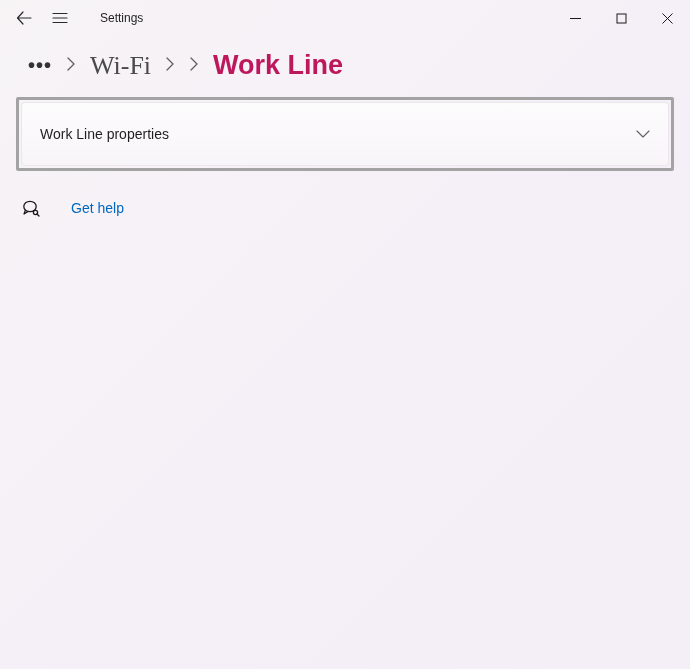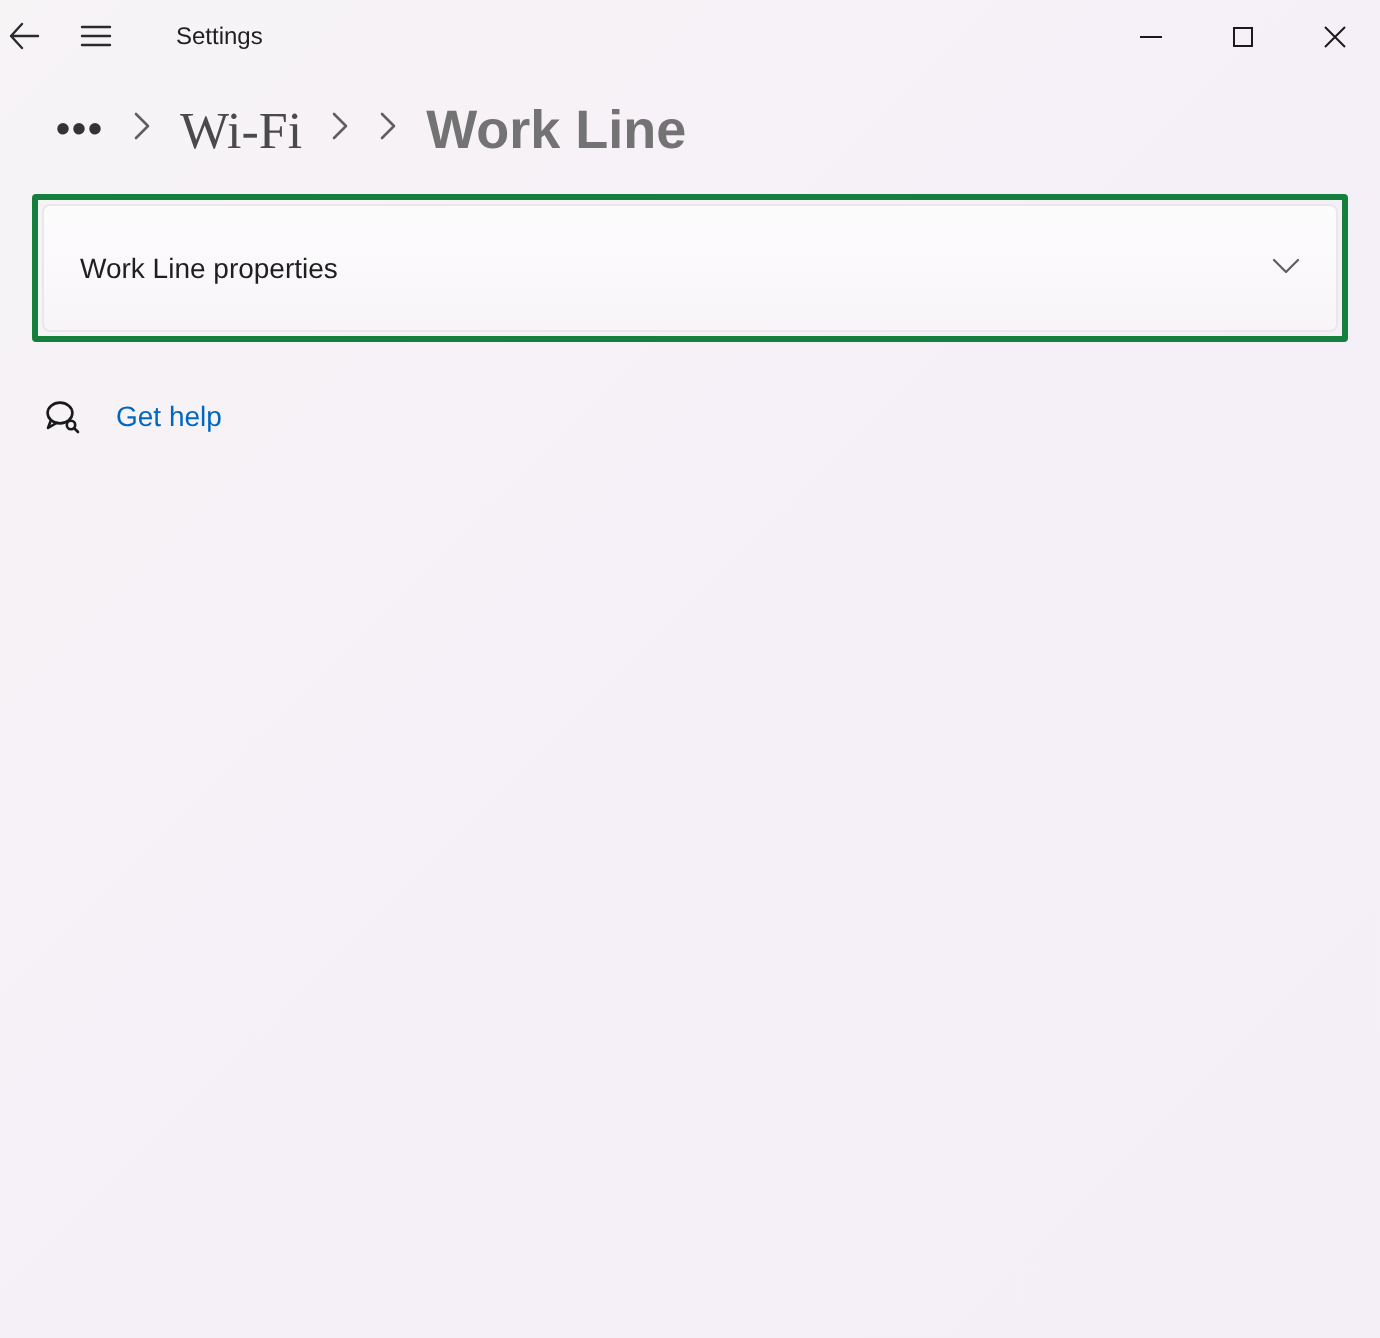--- a/index.html
+++ b/index.html
@@ -12,20 +12,21 @@
       width: 690px;
       height: 669px;
       background: linear-gradient(135deg, #f7f4f6 0%, #f5f0f7 50%, #f4eef6 100%);
       overflow: hidden;
       position: relative;
     }
     .titlebar {
       display: flex;
       align-items: center;
       height: 36px;
+      padding-left: 12px;
     }
     .titlebar-left {
       display: flex;
       align-items: center;
       gap: 12px;
     }
     .back-btn {
       width: 24px;
       height: 24px;
       display: flex;
@@ -79,25 +80,25 @@
     }
     .bc-link {
       font-size: 26px;
       color: #4a4a4a;
       cursor: pointer;
       font-family: Liberation Serif, serif;
     }
     .bc-current {
       font-size: 27px;
       font-weight: 600;
-      color: #737373;
+      color: #be185d;
     }
     .highlight-box {
       margin: 2px 16px 0 16px;
-      border: 3px solid #15803d;
+      border: 3px solid #a3a3a3;
       border-radius: 2px;
       padding: 2px;
     }
     .expander {
       background: linear-gradient(180deg, #fdfcfd 0%, #f8f5f8 100%);
       border: 1px solid #eae6ea;
       border-radius: 4px;
       height: 64px;
       display: flex;
       align-items: center;
@@ -108,21 +109,21 @@
       font-size: 14px;
       color: #1f1f1f;
     }
     .expander-chevron {
       margin-left: auto;
       color: #5f5f5f;
     }
     .help-row {
       display: flex;
       align-items: center;
-      gap: 18px;
+      gap: 31px;
       padding: 28px 16px 0 22px;
     }
     .help-icon {
       width: 18px;
       height: 18px;
       display: flex;
       align-items: center;
       justify-content: center;
     }
     .help-link {

